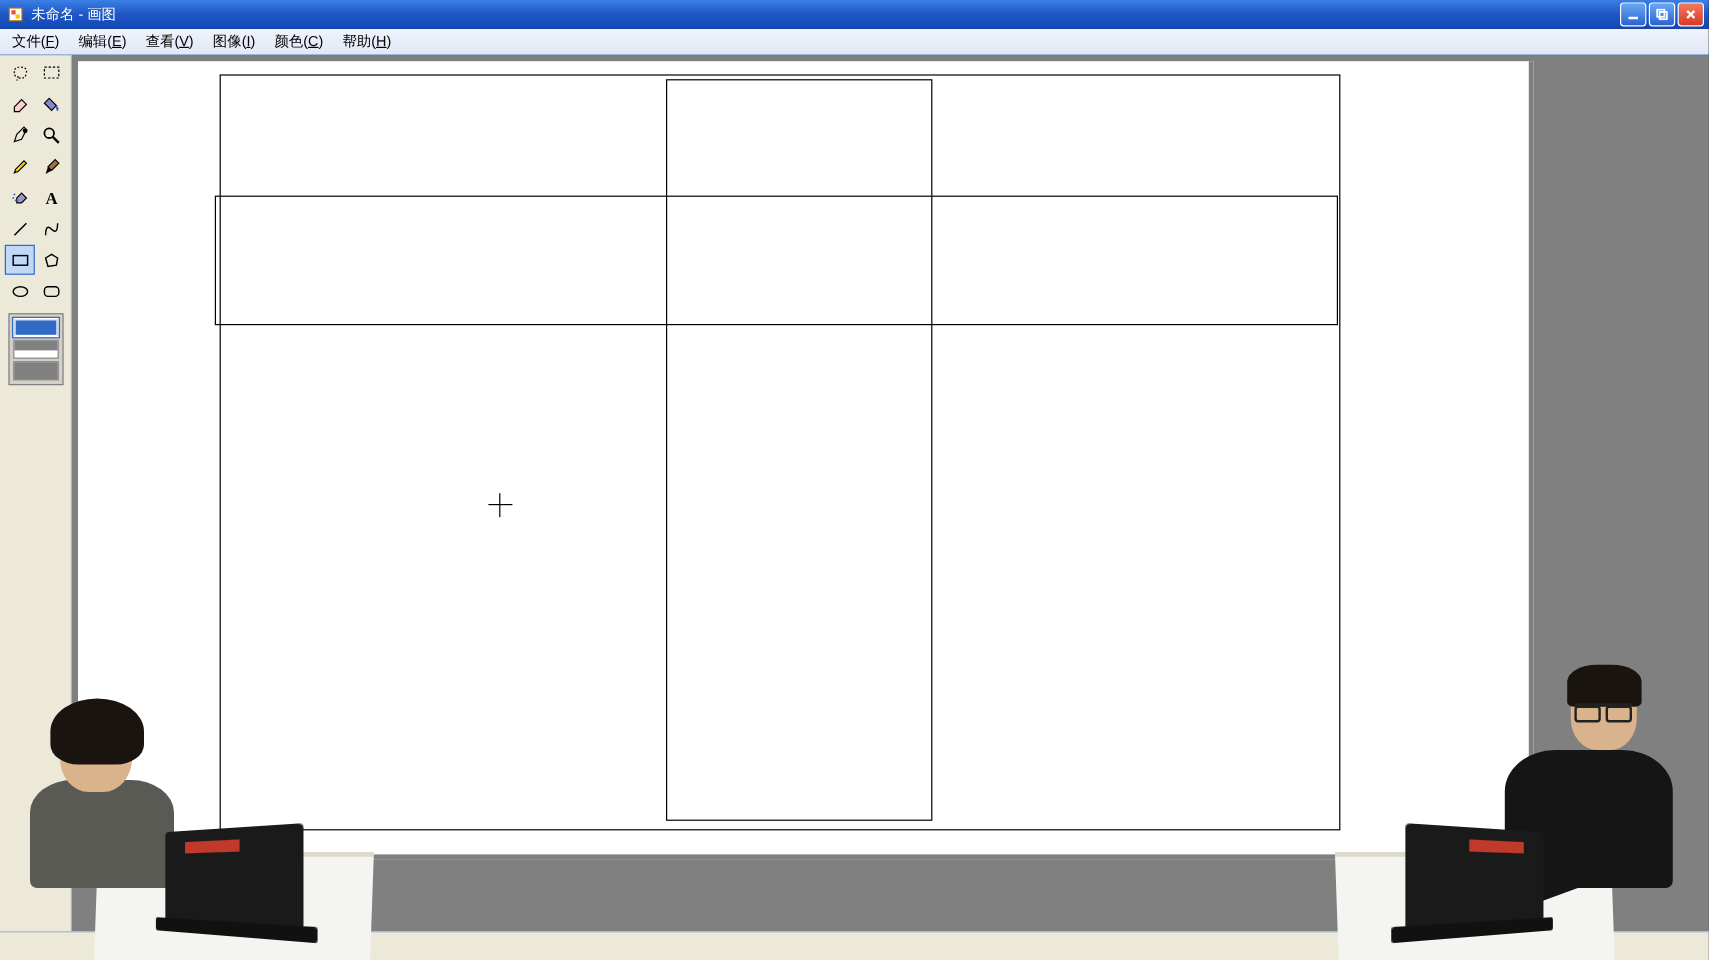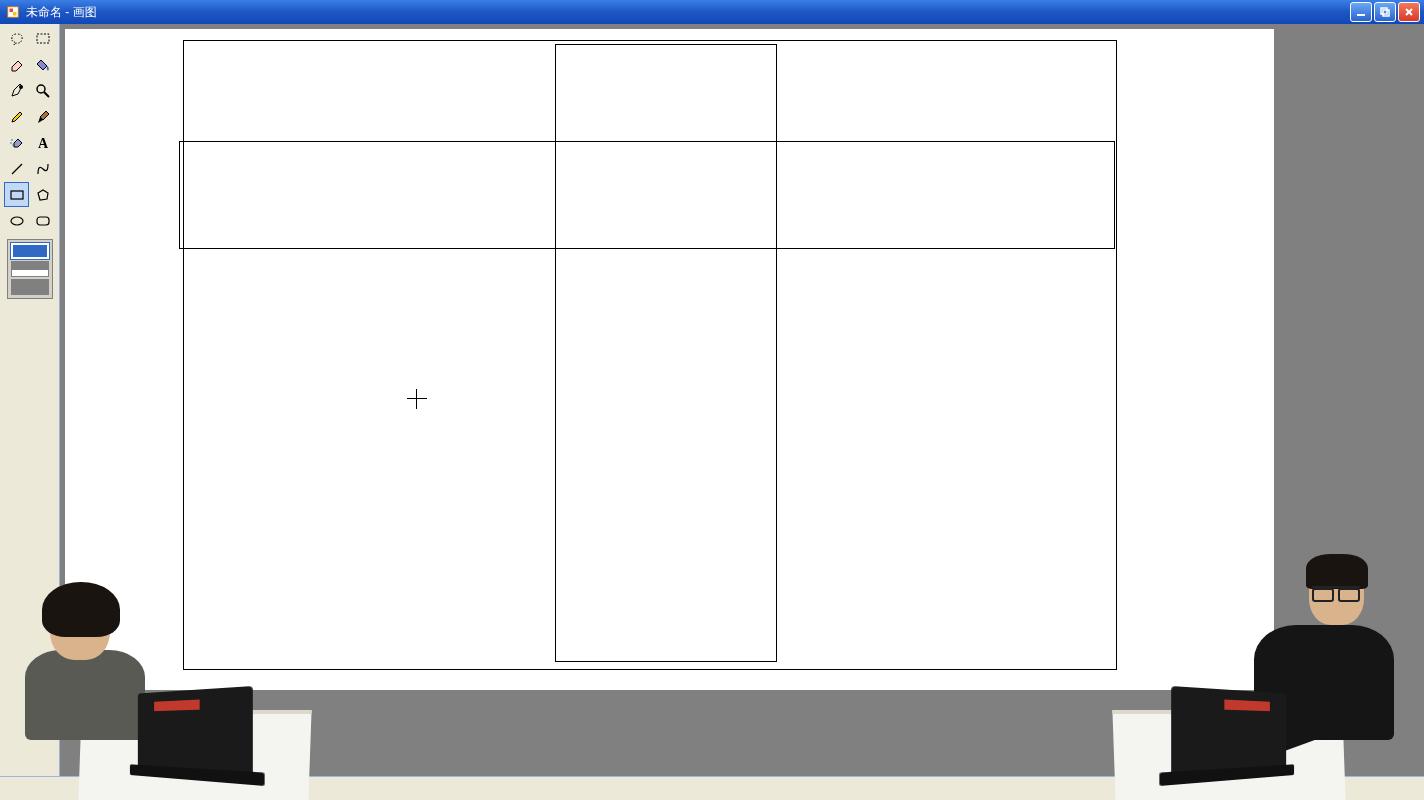--- a/index.html
+++ b/index.html
@@ -315,20 +315,28 @@
         </div>
       <div class="title-btn close">
           <svg width="10" height="10">
             <line x1="2" y1="2" x2="8" y2="8" stroke="#fff" stroke-width="2"></line>
             <line x1="8" y1="2" x2="2" y2="8" stroke="#fff" stroke-width="2"></line>
           </svg>
         </div>
     </div>
   </div>
 
+  <div class="menubar">
+    <div class="menuitem"><span>文件</span>(<u>F</u>)</div>
+    <div class="menuitem"><span>编辑</span>(<u>E</u>)</div>
+    <div class="menuitem"><span>查看</span>(<u>V</u>)</div>
+    <div class="menuitem"><span>图像</span>(<u>I</u>)</div>
+    <div class="menuitem"><span>颜色</span>(<u>C</u>)</div>
+    <div class="menuitem"><span>帮助</span>(<u>H</u>)</div>
+  </div>
 
   <div class="main">
 
     <div class="toolbox">
       <div class="tool-grid" id="tool-grid">
           <div class="tool">
             <svg viewBox="0 0 16 16">
               <path d="M3 8 Q2 3 8 3 Q14 3 13 8 Q12 13 7 12 L5 14 L6 11 Q3 11 3 8 Z" fill="none" stroke="#000" stroke-dasharray="1.5 1.5"></path>
             </svg>
           </div>

